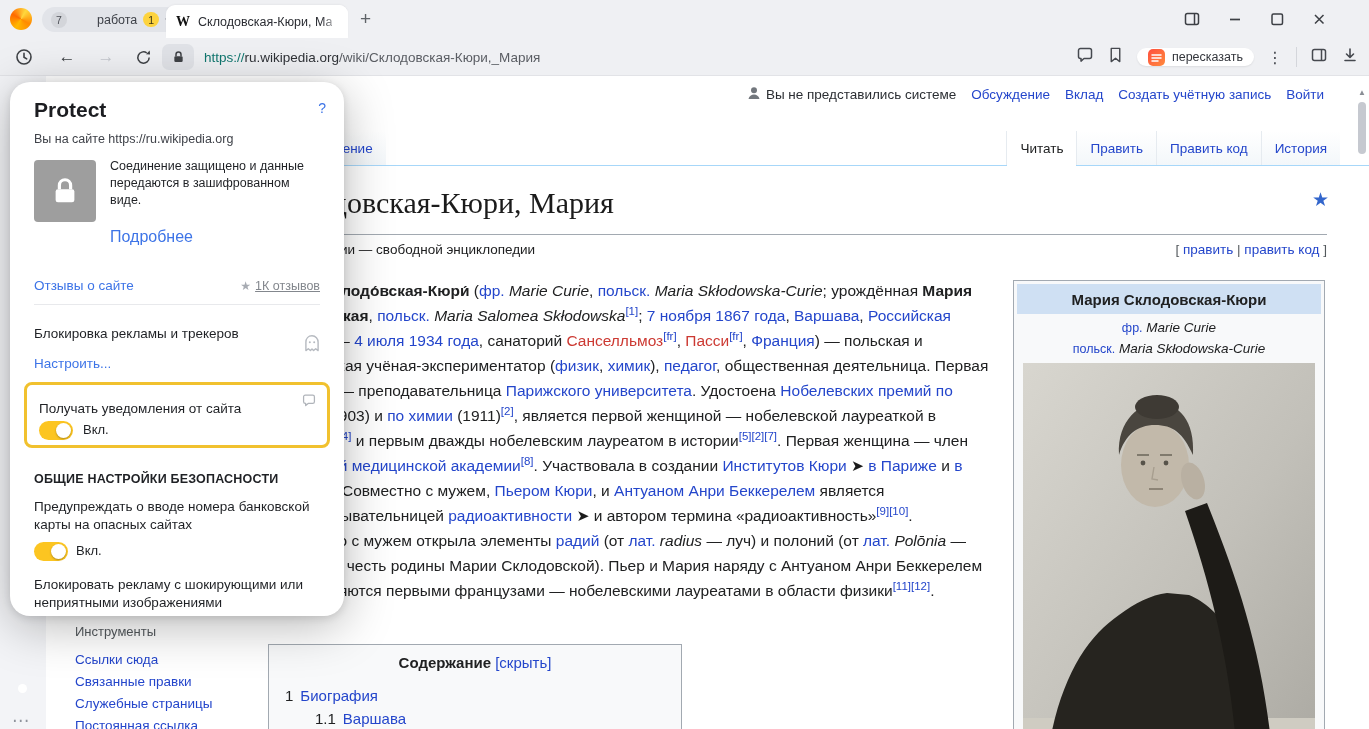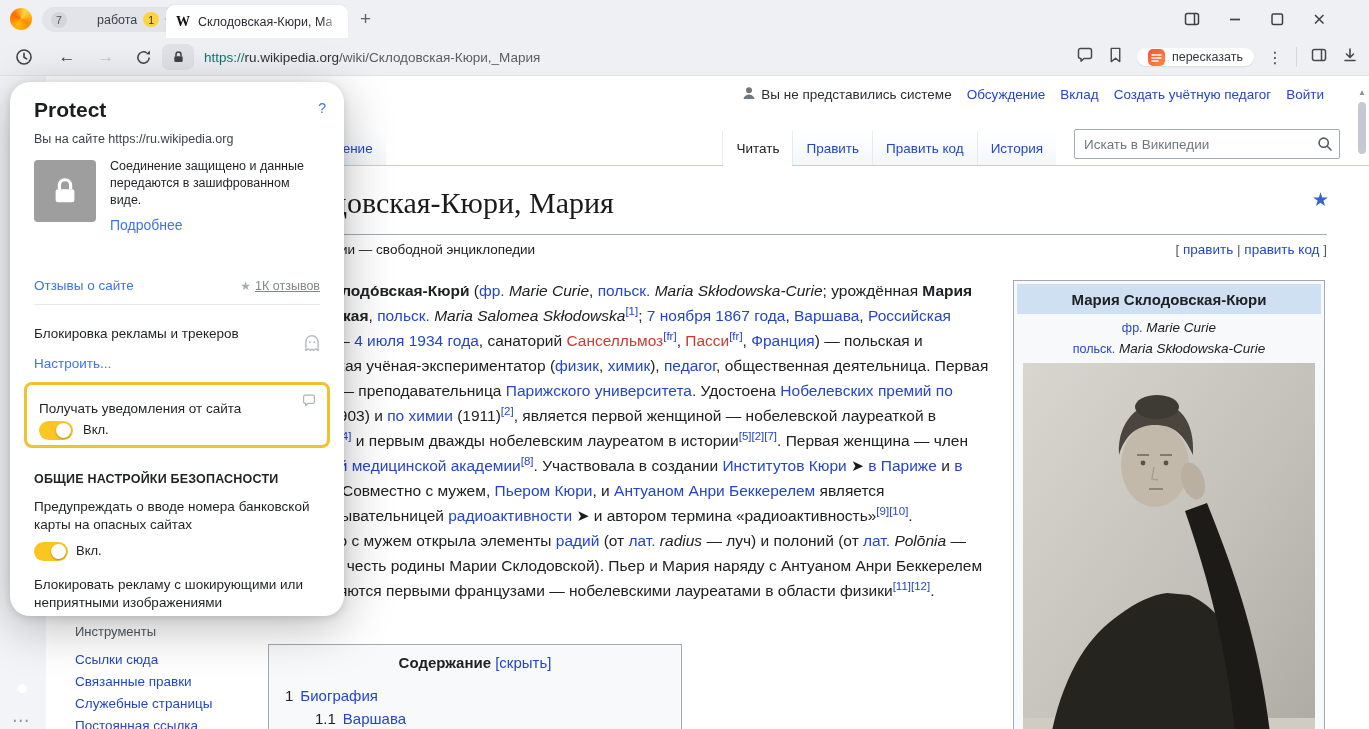--- a/index.html
+++ b/index.html
@@ -130,21 +130,21 @@
 
   
   .protect{position:absolute;left:10px;top:82px;width:334px;height:534px;background:#fff;border-radius:20px;
     box-shadow:0 10px 50px rgba(0,0,0,.28),0 2px 8px rgba(0,0,0,.12);z-index:60;font-size:13.5px;color:#1f2125;}
   .pt-title{position:absolute;left:24px;top:16px;font-size:21px;font-weight:700;color:#1c1d21;}
   .pt-help{position:absolute;right:18px;top:18px;color:var(--plink);font-size:14px;}
   .pt-site{position:absolute;left:24px;top:50px;font-size:12.5px;color:#3f4249;}
   .pt-tile{position:absolute;left:24px;top:78px;width:62px;height:62px;border-radius:4px;background:#9e9e9e;
     display:flex;align-items:center;justify-content:center;}
   .pt-sec{position:absolute;left:100px;top:76px;width:214px;font-size:12.5px;line-height:17px;}
-  .pt-more{position:absolute;left:100px;top:135px;color:var(--plink);font-size:14px;}
+  .pt-more{position:absolute;left:100px;top:146px;color:var(--plink);font-size:16px;}
   .pt-reviews{position:absolute;left:24px;top:196px;color:var(--plink);}
   .pt-revcount{position:absolute;right:24px;top:197px;color:#83878d;font-size:12.5px;display:flex;gap:4px;align-items:center;}
   .pt-revcount .cnt{text-decoration:underline;}
   .pt-revstar{color:#a7abb2;font-size:12px;}
   .pt-div{position:absolute;left:24px;right:24px;top:222px;height:1px;background:#e8e9ec;}
   .pt-adb{position:absolute;left:24px;top:244px;}
   .pt-ghost{position:absolute;right:22px;top:252px;}
   .pt-conf{position:absolute;left:24px;top:274px;color:var(--plink);}
   .ybox{position:absolute;left:14px;top:300px;width:306px;height:66px;border:3px solid var(--ybord);border-radius:8px;}
   .ybox-label{position:absolute;left:12px;top:16px;text-align:right;}
@@ -280,40 +280,31 @@
           <span>
             <svg width="14" height="14" viewBox="0 0 14 14">
                 <circle cx="7" cy="4.3" r="3" fill="#72777d"></circle>
                 <path d="M1.5 13c.6-3 3-4.5 5.5-4.5s4.9 1.5 5.5 4.5z" fill="#72777d"></path>
               </svg>
           </span>
           <span>Вы не представились системе</span>
         </span>
         <span class="plink">Обсуждение</span>
         <span class="plink">Вклад</span>
-        <span class="plink">Создать учётную педагог</span>
+        <span class="plink">Создать учётную запись</span>
         <span class="plink">Войти</span>
       </div>
 
       <div class="whead">
         <div class="wtab obstab">Обсуждение</div>
         <div class="wheadright">
           <div class="wtab active">Читать</div>
           <div class="wtab">Править</div>
           <div class="wtab">Править код</div>
           <div class="wtab">История</div>
-          <span class="searchwrap">
-            <input class="search" placeholder="Искать в Википедии" style="">
-            <span class="mag">
-              <svg width="16" height="16" viewBox="0 0 16 16">
-                  <circle cx="6.7" cy="6.7" r="4.6" fill="none" stroke="#54595d" stroke-width="1.6"></circle>
-                  <path d="M10.3 10.3L14 14" stroke="#54595d" stroke-width="1.6" stroke-linecap="round"></path>
-                </svg>
-            </span>
-          </span>
         </div>
       </div>
 
       <span class="wstar">★</span>
       <h1 class="h1">Склодовская-Кюри, Мария</h1>
       <div class="hrule"></div>
       <div class="subtitle">Из Википедии — свободной энциклопедии</div>
       <div class="editlinks"><span class="gray">[ </span><span class="link">править</span><span class="gray"> | </span><span class="link">править код</span><span class="gray"> ]</span></div>
 
       <div class="para"><span class="b">Мари́я Склодо́вская-Кюри́</span><span class=""> (</span><span class="link">фр.</span><span class=""> </span><span class="i">Marie Curie</span><span class="">, </span><span class="link">польск.</span><span class=""> </span><span class="i">Maria Skłodowska-Curie</span><span class="">; урождённая </span><span class="b">Мария Склодовская</span><span class="">, </span><span class="link">польск.</span><span class=""> </span><span class="i">Maria Salomea Skłodowska</span><sup class="sup link">[1]</sup><span class="">; </span><span class="link">7 ноября</span><span class=""> </span><span class="link">1867 года</span><span class="">, </span><span class="link">Варшава</span><span class="">, </span><span class="link">Российская империя</span><span class=""> — </span><span class="link">4 июля</span><span class=""> </span><span class="link">1934 года</span><span class="">, санаторий </span><span class="red">Санселльмоз</span><sup class="sup link">[fr]</sup><span class="">, </span><span class="red">Пасси</span><sup class="sup link">[fr]</sup><span class="">, </span><span class="link">Франция</span><span class="">) — польская и французская учёная-экспериментатор (</span><span class="link">физик</span><span class="">, </span><span class="link">химик</span><span class="">), </span><span class="link">педагог</span><span class="">, общественная деятельница. Первая женщина — преподавательница </span><span class="link">Парижского университета</span><span class="">. Удостоена </span><span class="link">Нобелевских премий по физике</span><span class=""> (1903) и </span><span class="link">по химии</span><span class=""> (1911)</span><sup class="sup link">[2]</sup><span class="">, является первой женщиной — нобелевской лауреаткой в истории</span><sup class="sup link">[3][4]</sup><span class=""> и первым дважды нобелевским лауреатом в истории</span><sup class="sup link">[5][2][7]</sup><span class="">. Первая женщина — член </span><span class="link">Парижской медицинской академии</span><sup class="sup link">[8]</sup><span class="">. Участвовала в создании </span><span class="link">Институтов Кюри</span><span class=""> </span><span class="arrow">➤</span><span class=""> </span><span class="link">в Париже</span><span class=""> и </span><span class="link">в Варшаве</span><span class="">. Совместно с мужем, </span><span class="link">Пьером Кюри</span><span class="">, и </span><span class="link">Антуаном Анри Беккерелем</span><span class=""> является первооткрывательницей </span><span class="link">радиоактивности</span><span class=""> </span><span class="arrow">➤</span><span class=""> и автором термина «радиоактивность»</span><sup class="sup link">[9][10]</sup><span class="">. Совместно с мужем открыла элементы </span><span class="link">радий</span><span class=""> (от </span><span class="link">лат.</span><span class=""> </span><span class="i">radius</span><span class=""> — луч) и полоний (от </span><span class="link">лат.</span><span class=""> </span><span class="i">Polōnia</span><span class=""> — Польша, в честь родины Марии Склодовской). Пьер и Мария наряду с Антуаном Анри Беккерелем также являются первыми французами — нобелевскими лауреатами в области физики</span><sup class="sup link">[11][12]</sup><span class="">.</span></div>

